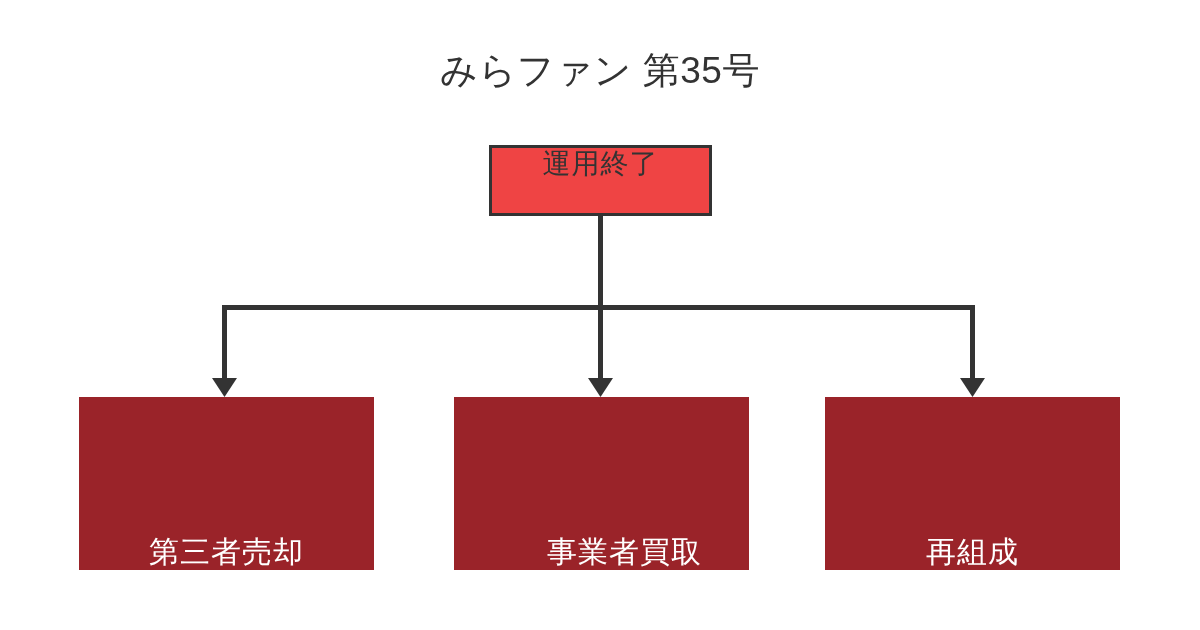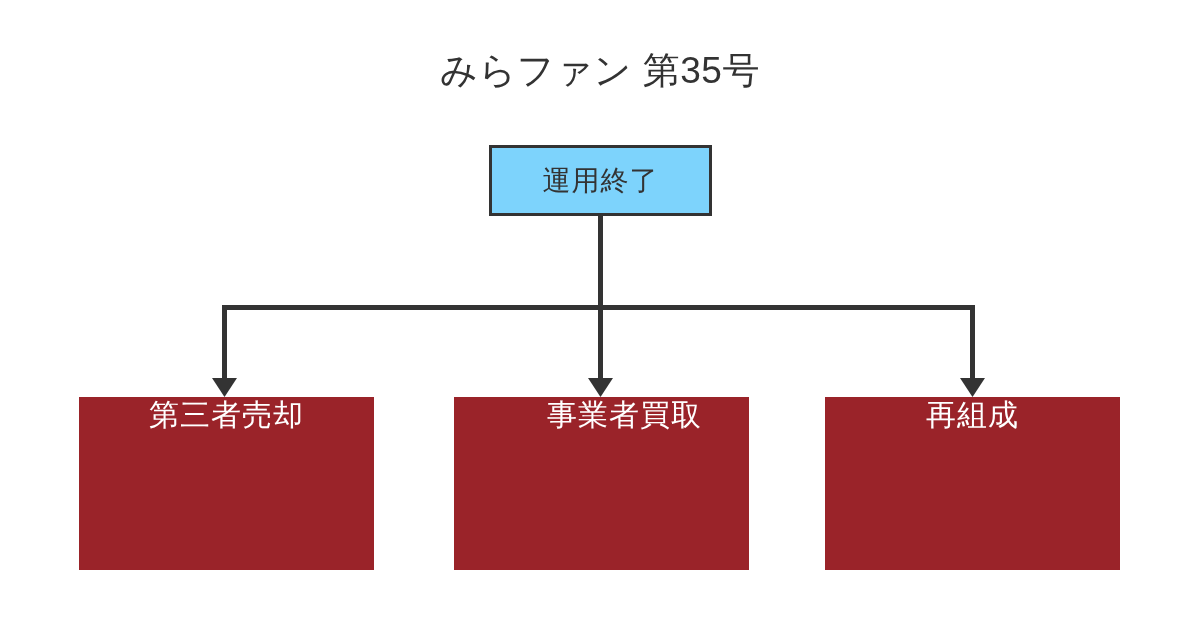--- a/index.html
+++ b/index.html
@@ -46,43 +46,42 @@
 
   
   #root-node {
     position: absolute;
     left: 489px;
     top: 145px;
     width: 223px;
     height: 71px;
     box-sizing: border-box;
     border: 3px solid #333333;
-    background: #7dd3fc;
+    background: #ef4444;
     display: flex;
-    align-items: center;
     justify-content: center;
   }
   #root-node .node-label {
     font-size: 28px;
     line-height: 32px;
     color: #333333;
     letter-spacing: 1px;
     white-space: nowrap;
   }
 
   
   .leaf-node {
     position: absolute;
     top: 397px;
     width: 295px;
     height: 173px;
     box-sizing: border-box;
     background: #9a2329;
     display: flex;
-    align-items: flex-start;
+    align-items: flex-end;
     justify-content: center;
   }
   .leaf-node .node-label {
     font-size: 30px;
     line-height: 36px;
     color: #ffffff;
     letter-spacing: 1px;
     white-space: nowrap;
   }
   #leaf-node-0 { left: 79px; }

